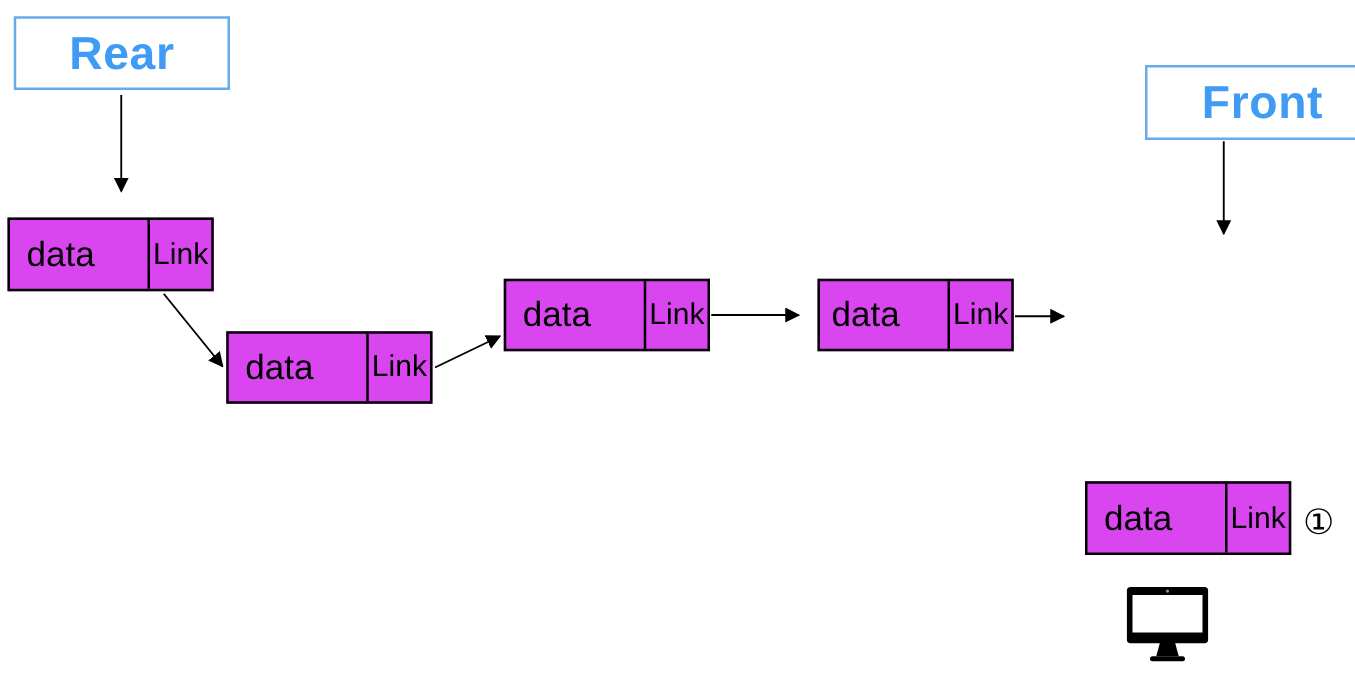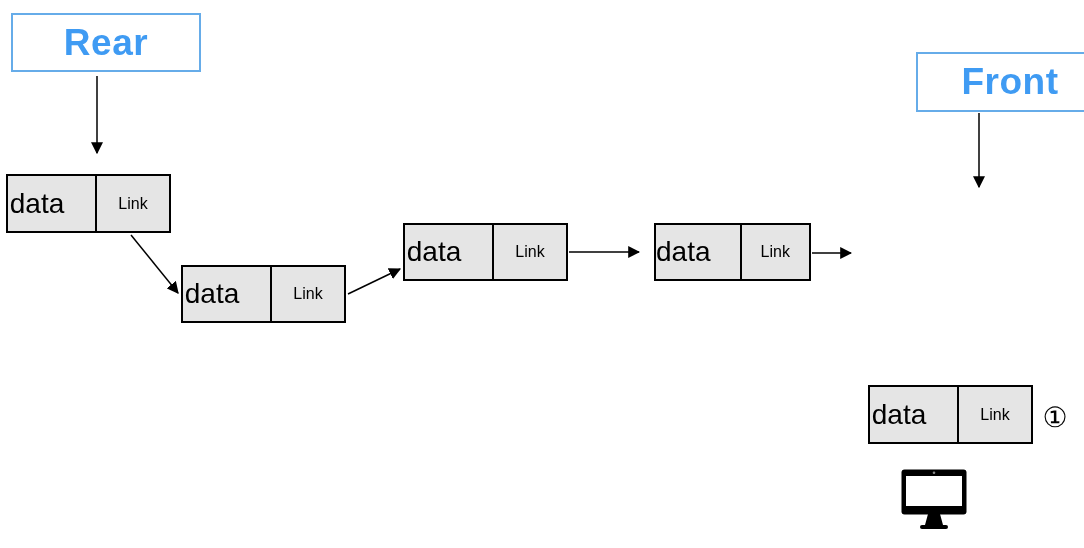--- a/index.html
+++ b/index.html
@@ -18,45 +18,45 @@
     border: 2px solid var(--label_border, #66ACE9);
     background: #ffffff;
     display: flex;
     align-items: center;
     justify-content: center;
     color: var(--label_text, #3F9BF3);
     font-size: 37px;
     font-weight: bold;
     letter-spacing: 0.5px;
   }
-  .tag-rear { left: 11px; top: 13px; width: 190px; height: 59px; }
+  .tag-rear { left: 11px; top: 13px; width: 173px; height: 59px; }
   .tag-front { left: 916px; top: 52px; width: 188px; height: 60px; }
 
   
   .node {
     position: absolute;
     display: flex;
     border: 2px solid var(--line, #000000);
-    background: #e5e5e5;
+    background: #d946ef;
     gap: 29px;
   }
   .node .cell {
     display: flex;
     align-items: center;
     justify-content: center;
     color: #000000;
   }
   .node .cell-data {
     flex: 1;
     font-size: 28px;
   }
   .node .cell-link {
-    width: 74px;
+    width: 51px;
     border-left: 2px solid var(--line, #000000);
-    font-size: 16px;
+    font-size: 24px;
   }
   .node-1 { left: 6px;   top: 174px; width: 165px; height: 59px; }
   .node-2 { left: 181px; top: 265px; width: 165px; height: 58px; }
   .node-3 { left: 403px; top: 223px; width: 165px; height: 58px; }
   .node-4 { left: 654px; top: 223px; width: 157px; height: 58px; }
   .node-5 { left: 868px; top: 385px; width: 165px; height: 59px; }
 
   
   .circled-number {
     position: absolute;

